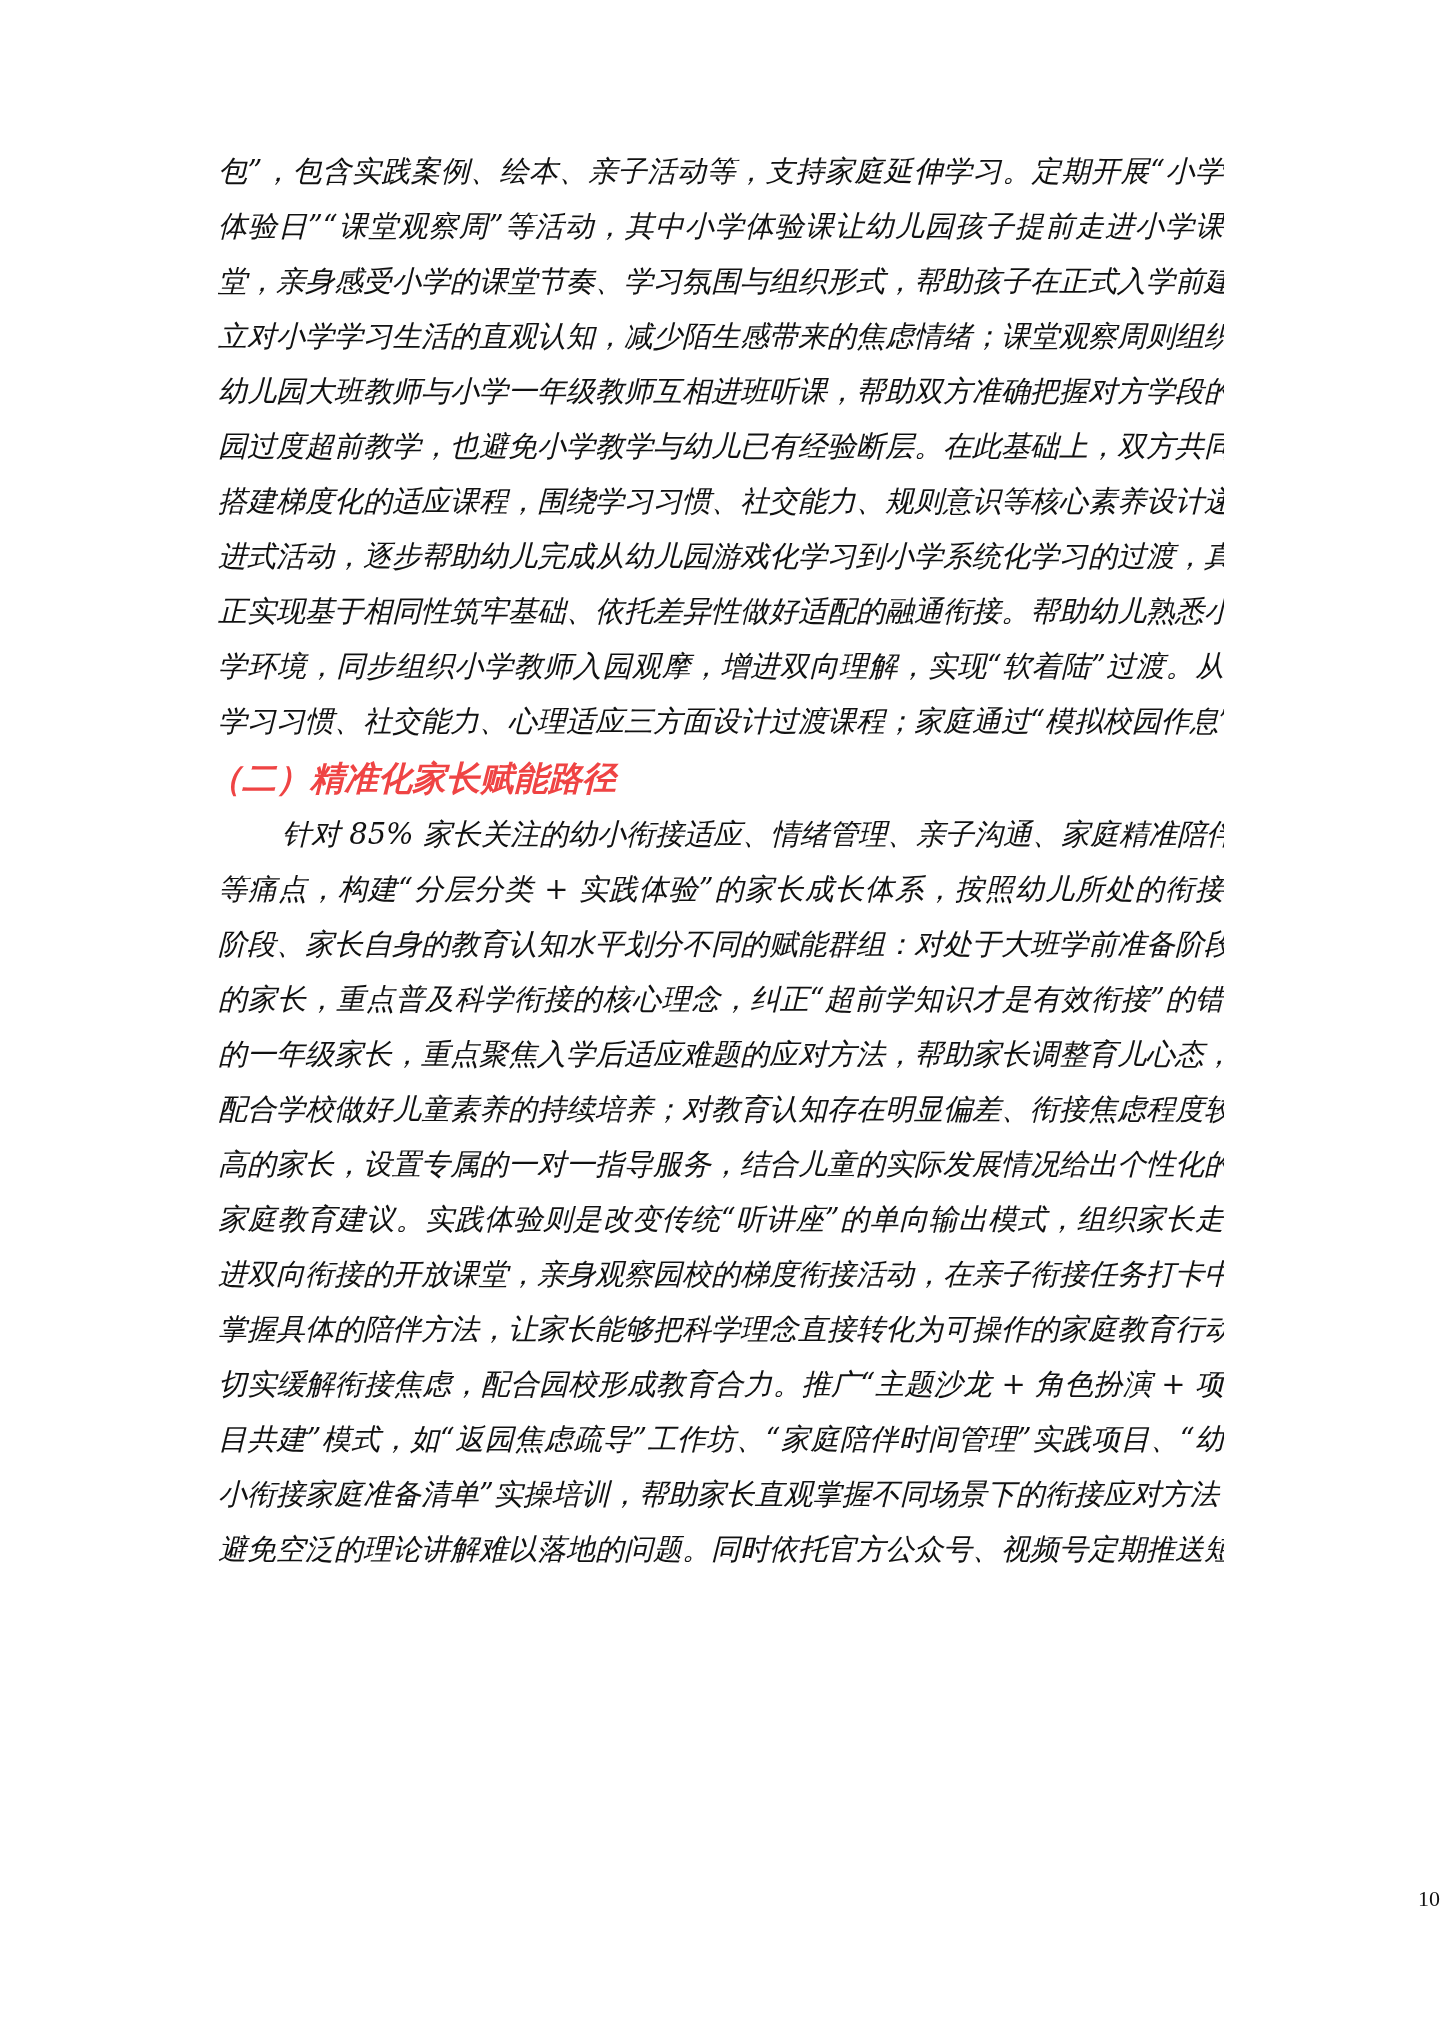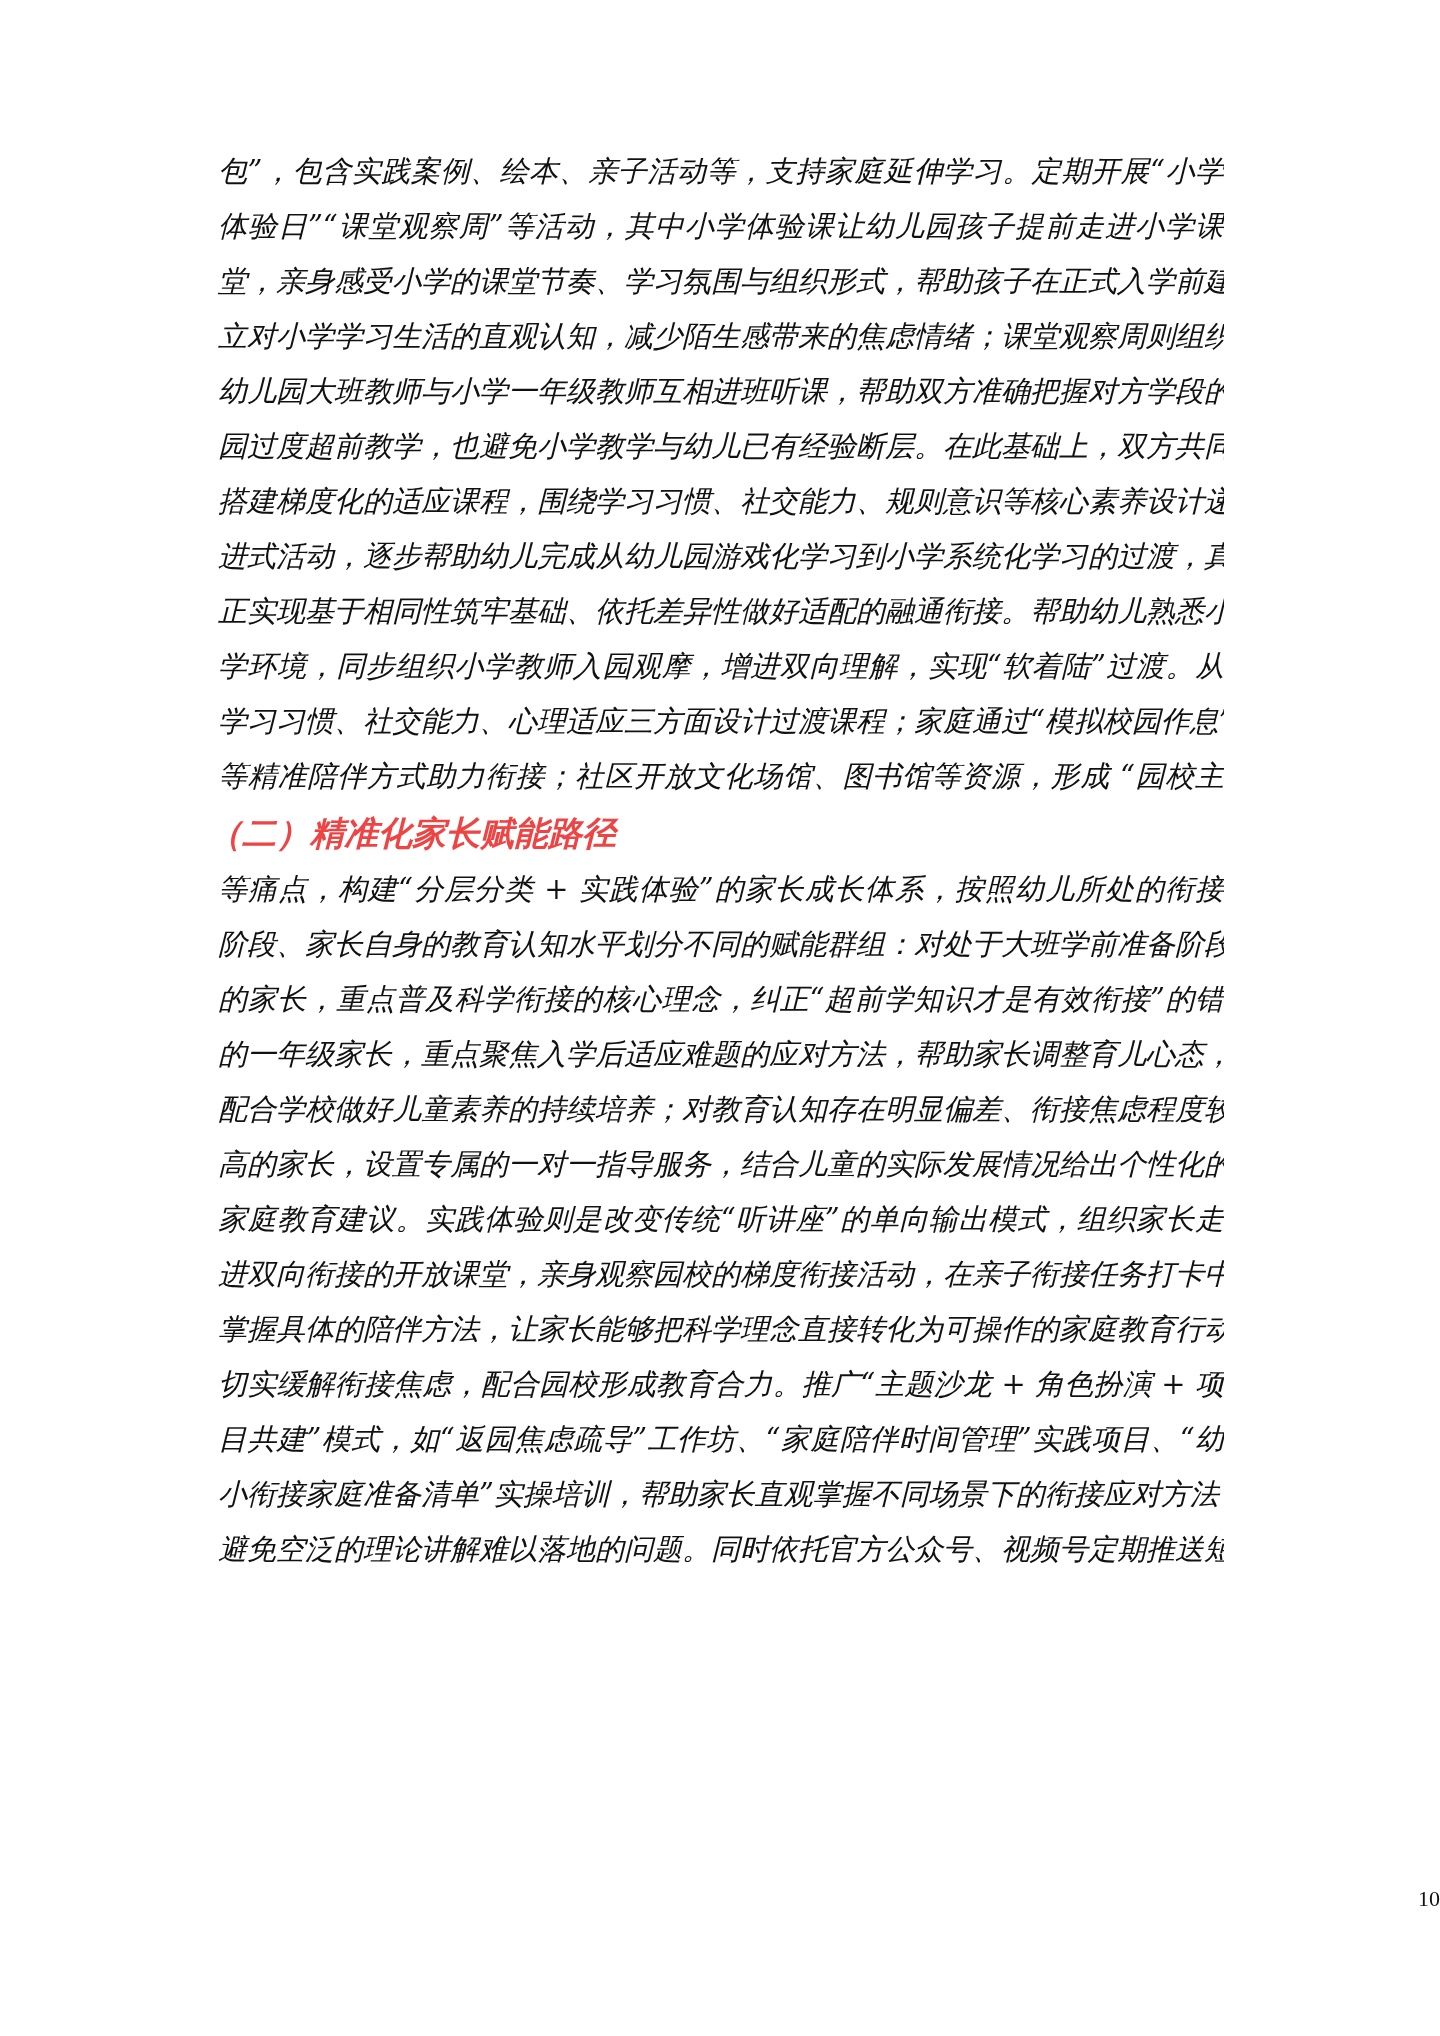--- a/index.html
+++ b/index.html
@@ -39,24 +39,24 @@
     <div class="line">体验日”“课堂观察周”等活动，其中小学体验课让幼儿园孩子提前走进小学课</div>
     <div class="line">堂，亲身感受小学的课堂节奏、学习氛围与组织形式，帮助孩子在正式入学前建</div>
     <div class="line">立对小学学习生活的直观认知，减少陌生感带来的焦虑情绪；课堂观察周则组织</div>
     <div class="line">幼儿园大班教师与小学一年级教师互相进班听课，帮助双方准确把握对方学段的</div>
     <div class="line">园过度超前教学，也避免小学教学与幼儿已有经验断层。在此基础上，双方共同</div>
     <div class="line">搭建梯度化的适应课程，围绕学习习惯、社交能力、规则意识等核心素养设计递</div>
     <div class="line">进式活动，逐步帮助幼儿完成从幼儿园游戏化学习到小学系统化学习的过渡，真</div>
     <div class="line">正实现基于相同性筑牢基础、依托差异性做好适配的融通衔接。帮助幼儿熟悉小</div>
     <div class="line">学环境，同步组织小学教师入园观摩，增进双向理解，实现“软着陆”过渡。从</div>
     <div class="line">学习习惯、社交能力、心理适应三方面设计过渡课程；家庭通过“模拟校园作息”</div>
-    <div class="line">等精准陪伴方式助力衔接；社区开放文化场馆、图书馆等资源，形成 “园校主</div>
 
     <div class="heading">（二）精准化家长赋能路径</div>
 
+    <div class="line indent">针对 85% 家长关注的幼小衔接适应、情绪管理、亲子沟通、家庭精准陪伴</div>
     <div class="line">等痛点，构建“分层分类 + 实践体验”的家长成长体系，按照幼儿所处的衔接</div>
     <div class="line">阶段、家长自身的教育认知水平划分不同的赋能群组：对处于大班学前准备阶段</div>
     <div class="line">的家长，重点普及科学衔接的核心理念，纠正“超前学知识才是有效衔接”的错</div>
     <div class="line">的一年级家长，重点聚焦入学后适应难题的应对方法，帮助家长调整育儿心态，</div>
     <div class="line">配合学校做好儿童素养的持续培养；对教育认知存在明显偏差、衔接焦虑程度较</div>
     <div class="line">高的家长，设置专属的一对一指导服务，结合儿童的实际发展情况给出个性化的</div>
     <div class="line">家庭教育建议。实践体验则是改变传统“听讲座”的单向输出模式，组织家长走</div>
     <div class="line">进双向衔接的开放课堂，亲身观察园校的梯度衔接活动，在亲子衔接任务打卡中</div>
     <div class="line">掌握具体的陪伴方法，让家长能够把科学理念直接转化为可操作的家庭教育行动，</div>
     <div class="line">切实缓解衔接焦虑，配合园校形成教育合力。推广“主题沙龙 + 角色扮演 + 项</div>

